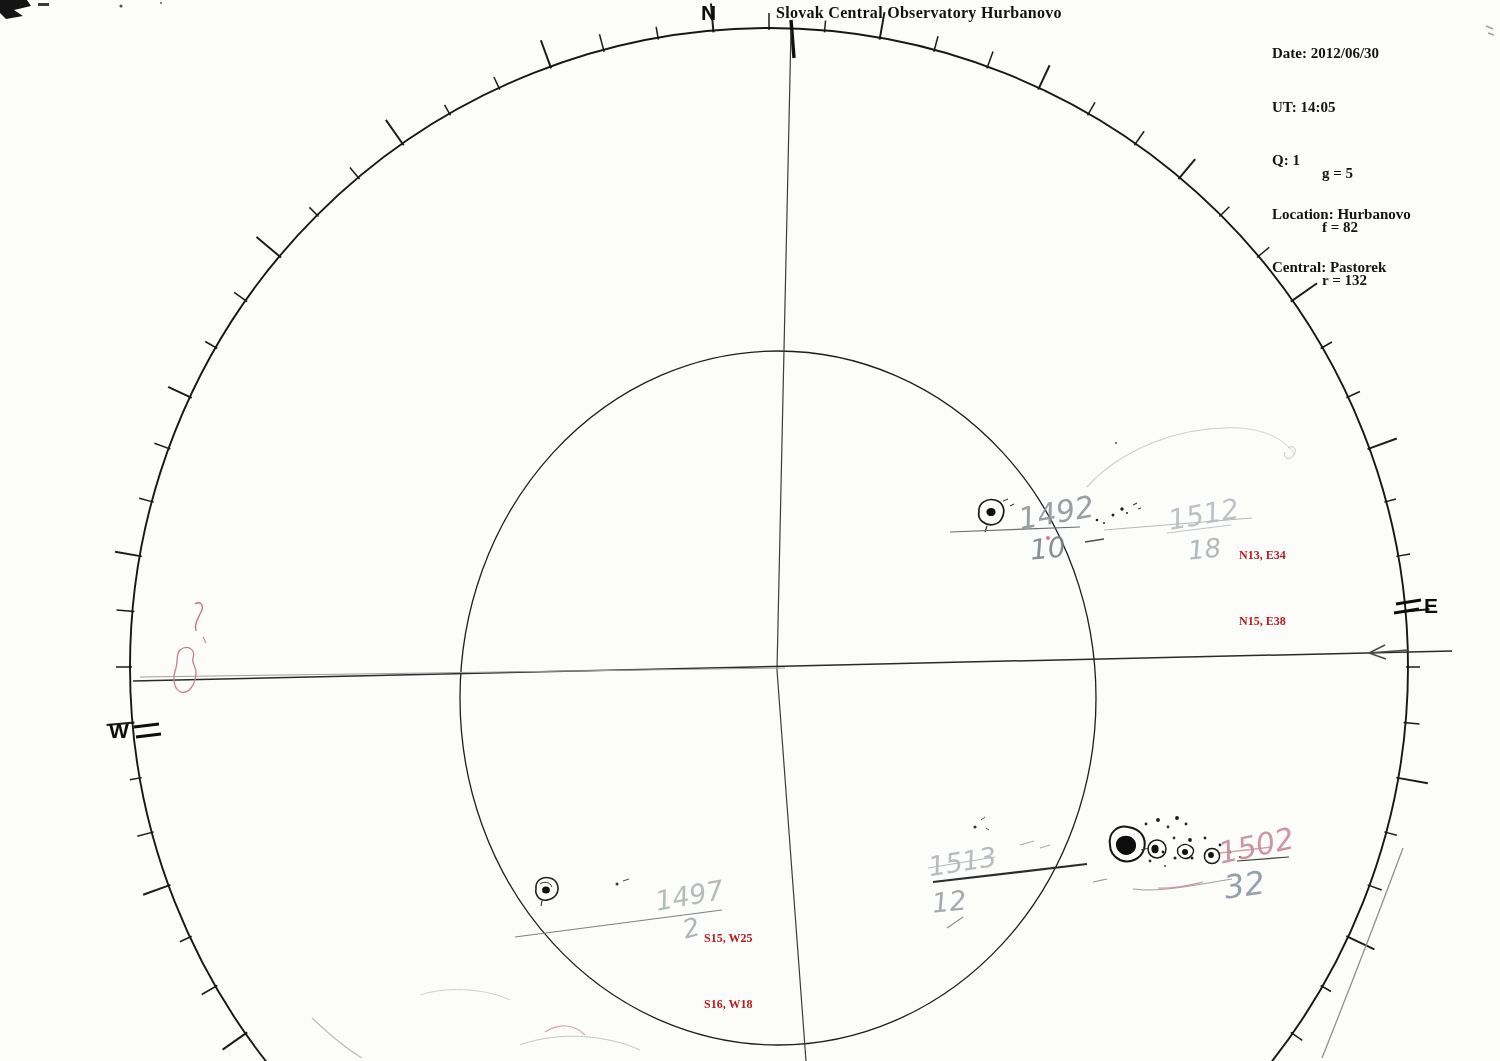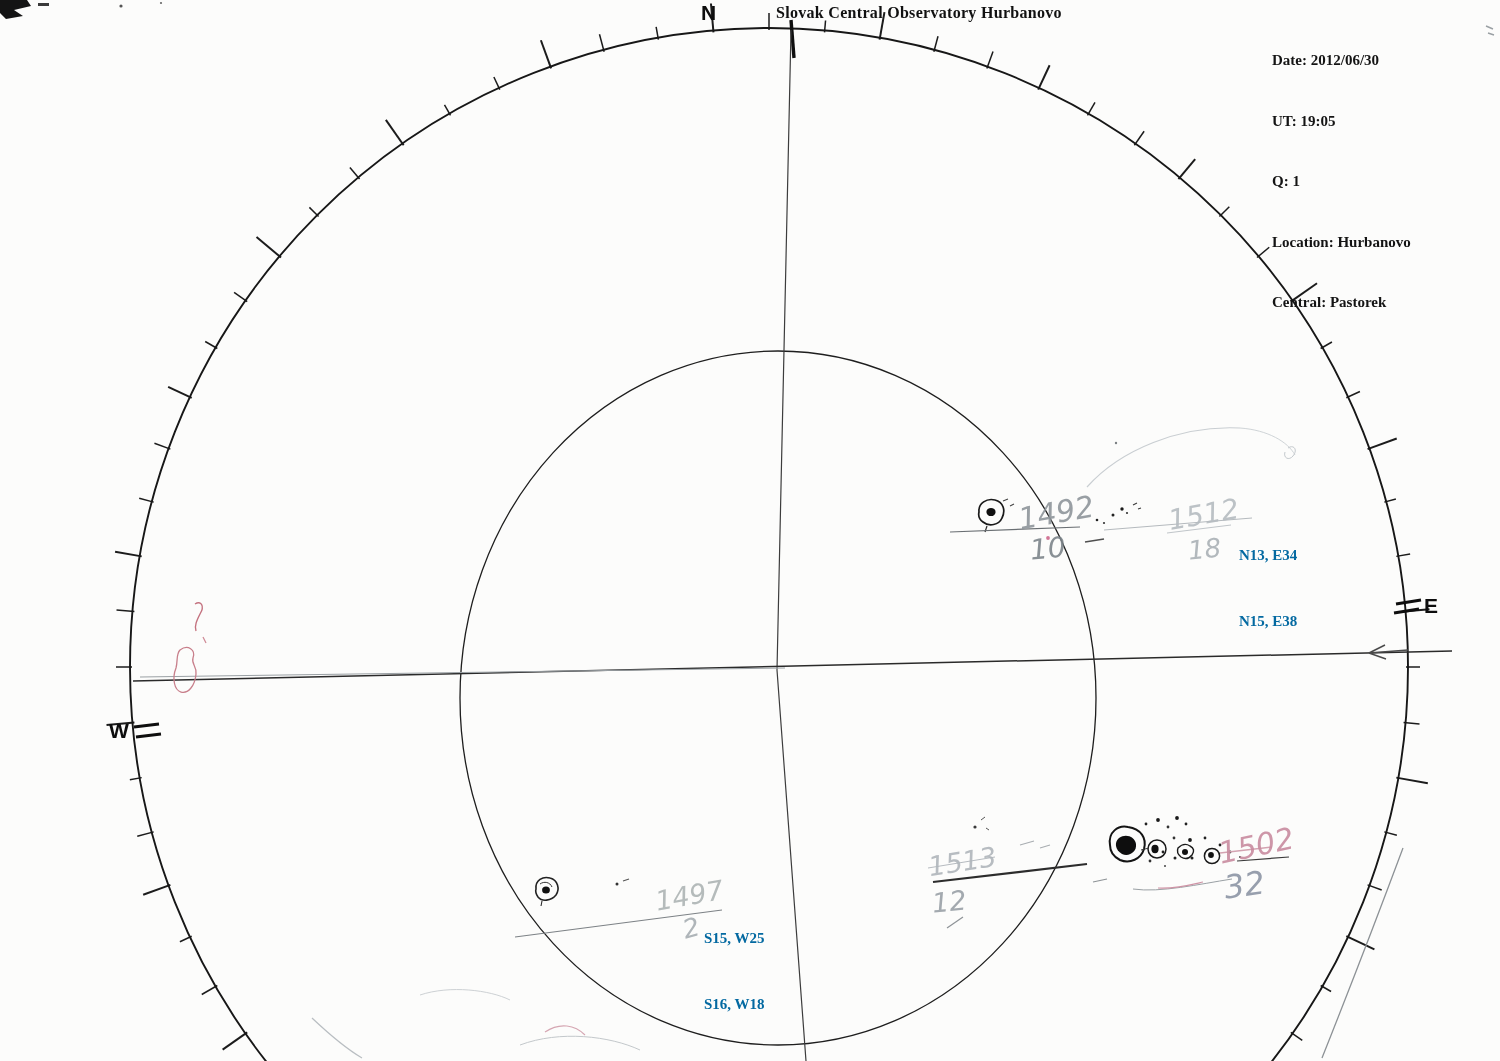--- a/index.html
+++ b/index.html
@@ -2,23 +2,23 @@
 <html><head>
 <meta charset="utf-8">
 <style>
   html,body{margin:0;padding:0;background:#e8e8e8;}
   #page{position:relative;width:1500px;height:1061px;background:#fcfcfb;overflow:hidden;
         font-family:"Liberation Serif","DejaVu Serif",serif;}
   #disk-svg{position:absolute;left:0;top:0;}
   .abs{position:absolute;white-space:pre;}
   .title{font-weight:bold;font-size:16px;color:#111;letter-spacing:.3px;}
   .cardinal{font-family:"Liberation Sans","DejaVu Sans",sans-serif;font-weight:bold;font-size:21px;color:#0d0d0d;}
-  .metaline{font-weight:bold;font-size:15px;color:#141414;line-height:17.5px;margin-top:7px;}
+  .metaline{font-weight:bold;font-size:15px;color:#141414;line-height:17.5px;}
   .statline{font-weight:bold;font-size:15px;color:#141414;line-height:17.5px;}
-  .coord{font-weight:bold;font-size:15px;color:#0369a1;line-height:22px;}
+  .coord{font-weight:bold;font-size:12px;color:#b91c1c;line-height:22px;}
   .hw{font-family:"DejaVu Sans",sans-serif;font-style:italic;font-weight:400;opacity:.9;}
 </style>
 </head>
 <body>
 
 <div id="page">
 
   <svg id="disk-svg" width="1500" height="1061" viewBox="0 0 1500 1061">
 
     <g>
@@ -214,26 +214,31 @@
       <path d="M623,881 l6,-2" stroke="#555" stroke-width="1.1" fill="none"></path>
       <path d="M515,937 L722,910" stroke="#7d8286" stroke-width="1.2" fill="none"></path>
     </g>
   </svg>
 
   <div class="abs cardinal" style="left:701px;top:1px">N</div>
   <div class="abs title" style="left:776px;top:4px">Slovak Central Observatory Hurbanovo</div>
 
   <div class="abs" style="left:1272px;top:9px">
     <div class="metaline">Date: 2012/06/30</div>
-    <div class="metaline">UT: 19:05</div>
+    <div class="metaline">UT: 14:05</div>
     <div class="metaline">Q: 1</div>
     <div class="metaline">Location: Hurbanovo</div>
     <div class="metaline">Central: Pastorek</div>
   </div>
 
+  <div class="abs" style="left:1322px;top:129px">
+    <div class="statline">g = 5</div>
+    <div class="statline">f = 82</div>
+    <div class="statline">r = 132</div>
+  </div>
 
   <div class="abs cardinal" style="left:1424px;top:594px">E</div>
   <div class="abs cardinal" style="left:109px;top:719px">W</div>
 
   <div class="abs coord" style="left:1239px;top:500px">
     <div>N13, E34</div>
     <div>N15, E38</div>
   </div>
   <div class="abs coord" style="left:704px;top:883px">
     <div>S15, W25</div>

